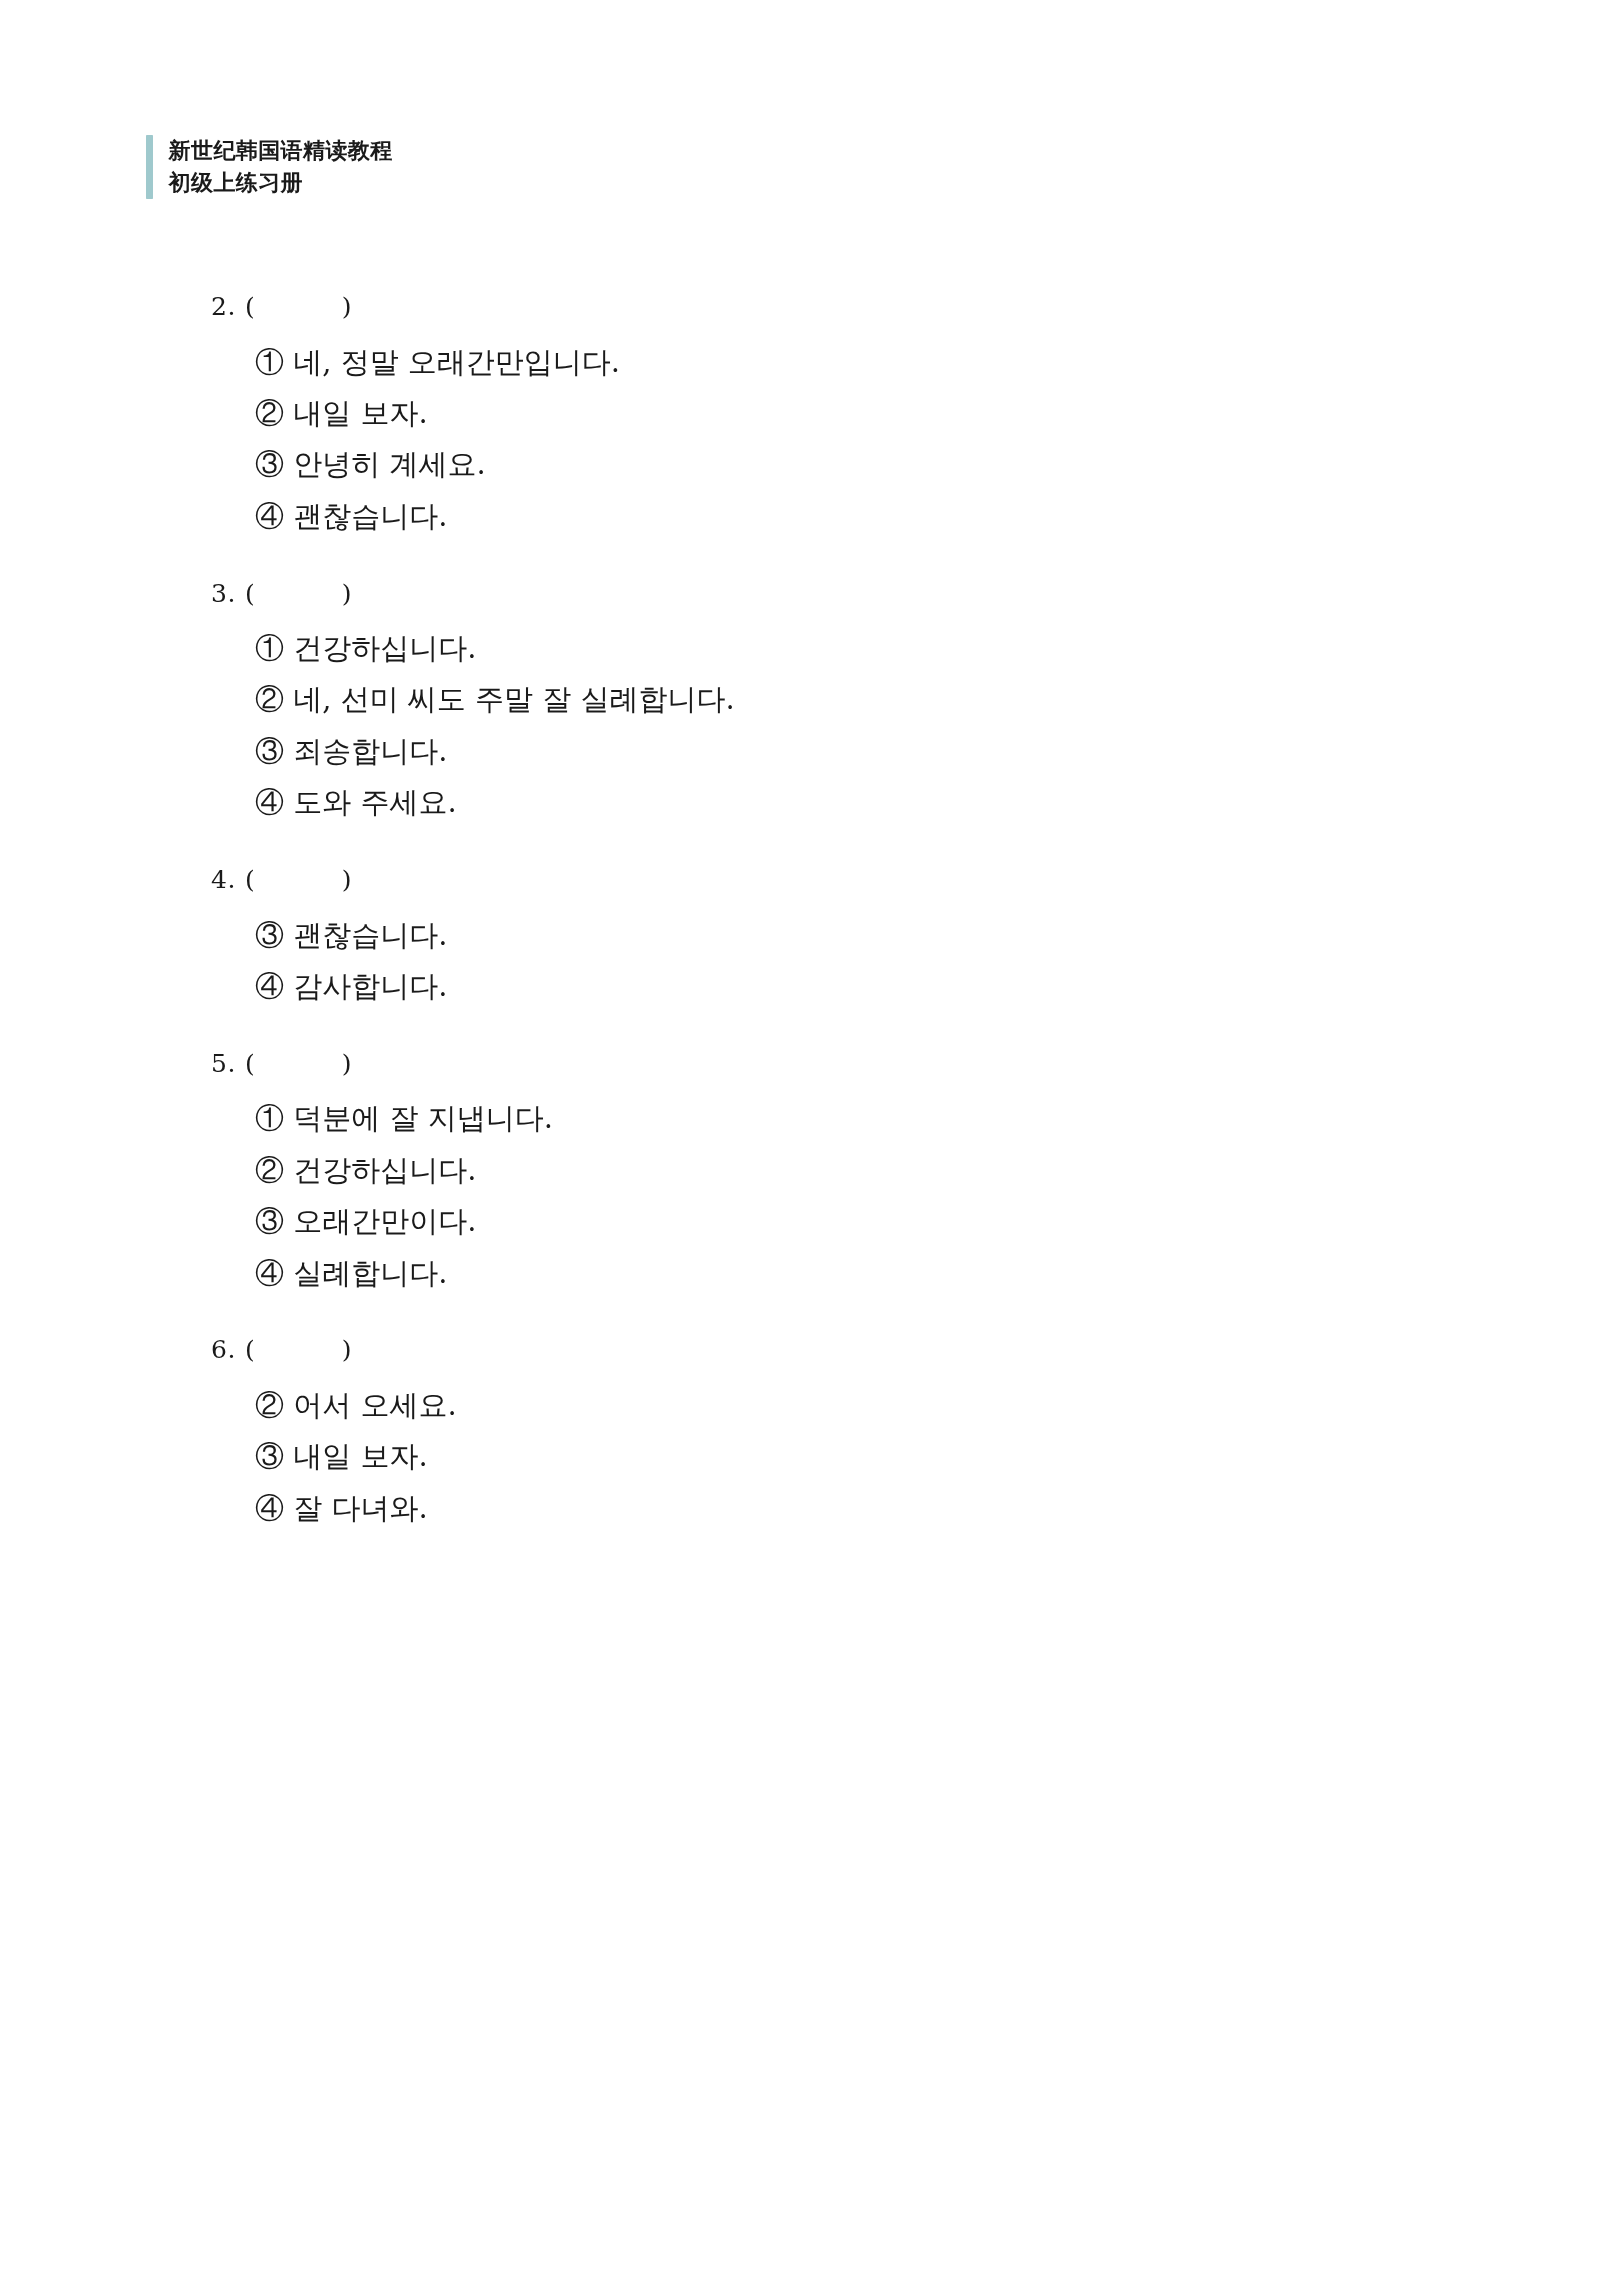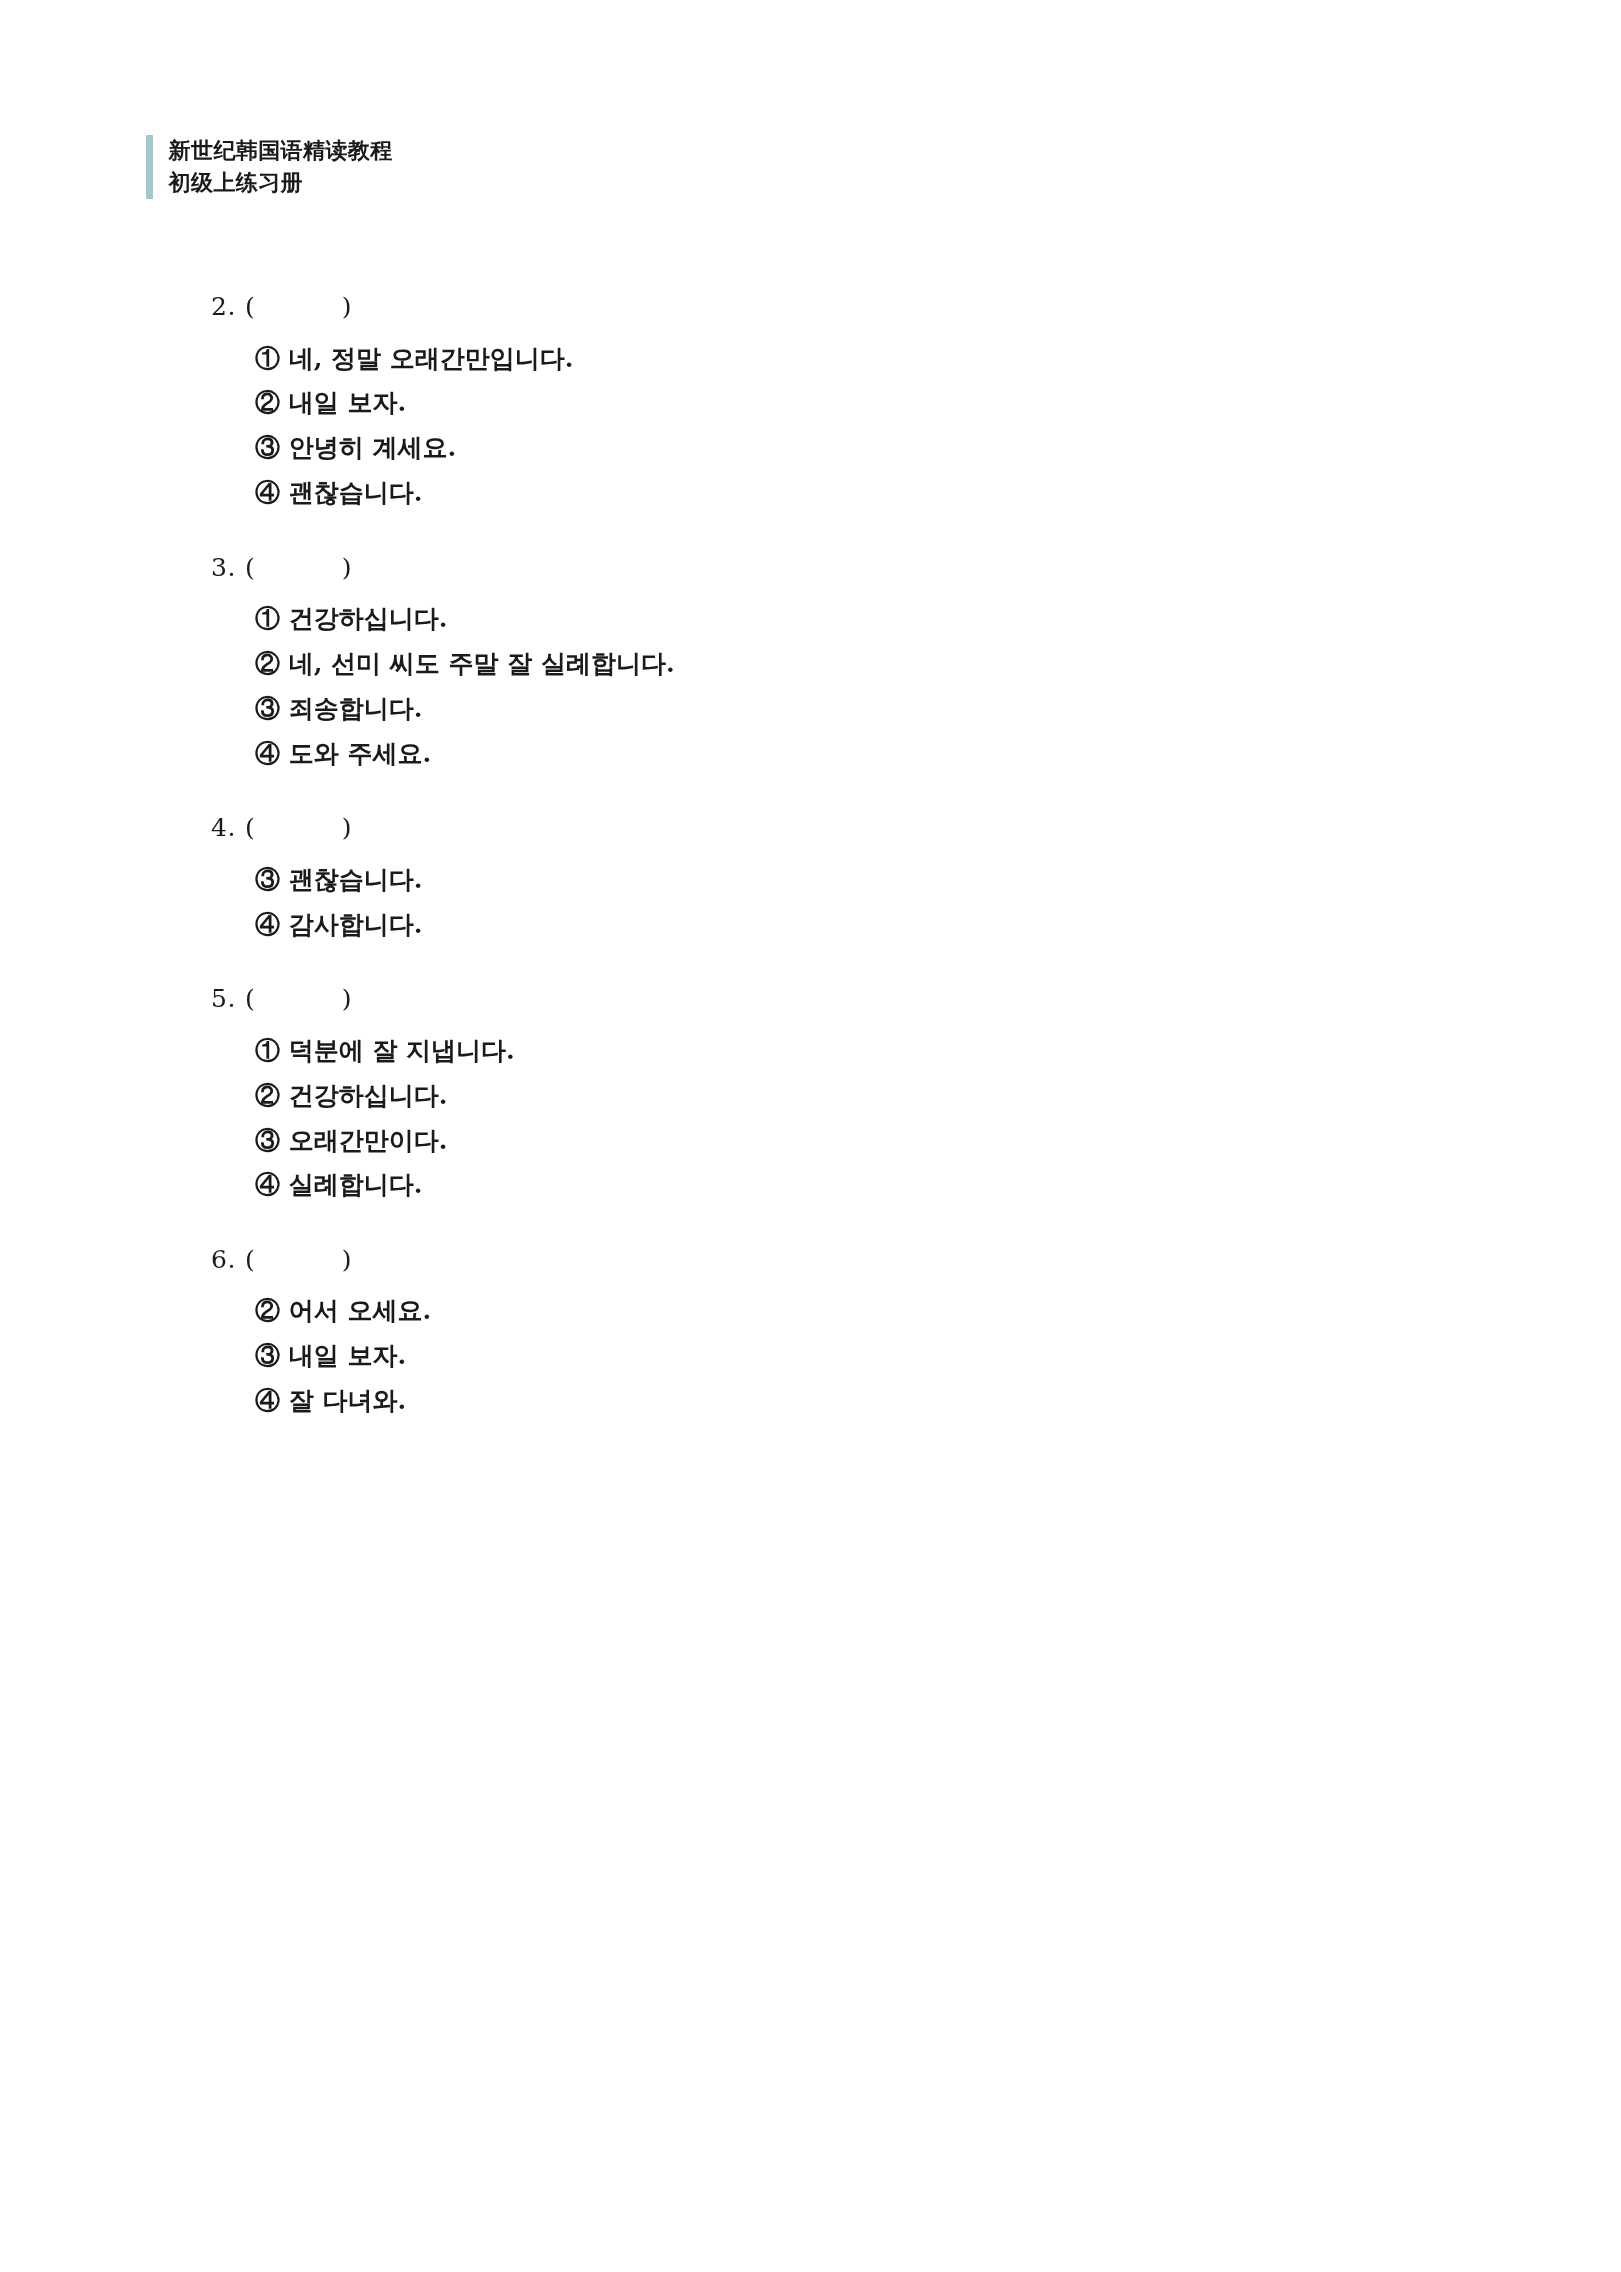--- a/index.html
+++ b/index.html
@@ -63,26 +63,25 @@
     letter-spacing: 0.7px;
     color: #1a1a1a;
     margin-bottom: 13px;
     white-space: pre;
   }
   .choices {
     margin-left: 44px;
   }
   .choice {
     font-family: "DejaVu Serif", serif;
-    font-size: 25px;
+    font-size: 29px;
     line-height: 1.62;
     color: #1a1a1a;
     margin-bottom: 4.4px;
     white-space: pre;
-    font-weight: bold;
   }
 
   
   .footer {
     position: absolute;
     left: 10px;
     right: 0;
     top: 2131px;
     text-align: center;
     font-family: Liberation Sans, sans-serif;

